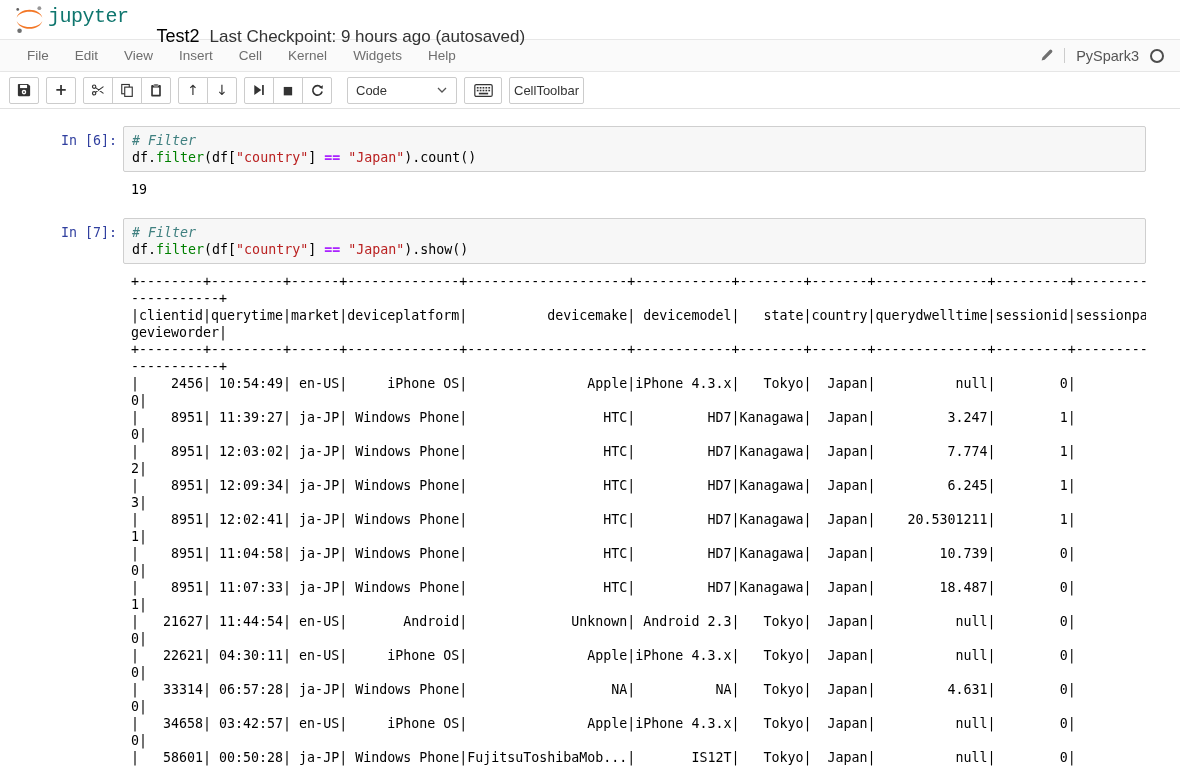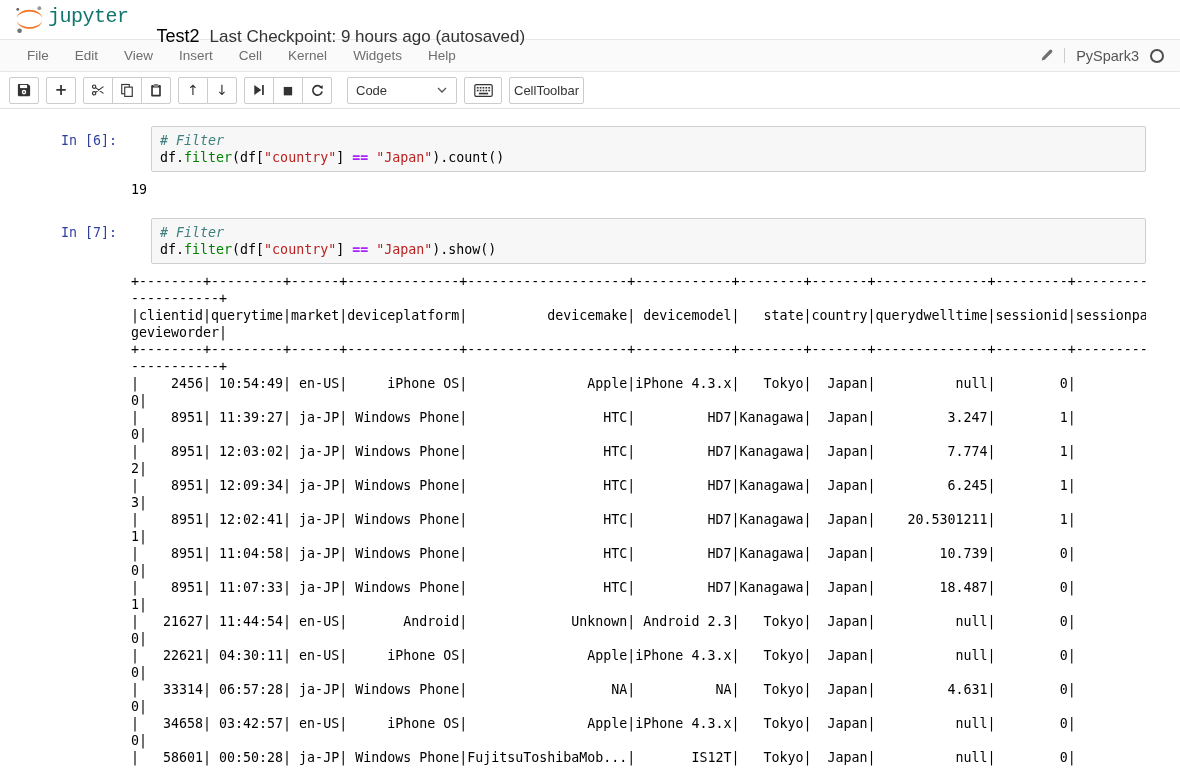--- a/index.html
+++ b/index.html
@@ -46,21 +46,21 @@
 
   
   .notebook { padding:17px 34px 0 0; background:#fff; }
   .cell { margin-bottom:20px; }
   .input-row { display:flex; align-items:flex-start; }
   .prompt { width:123px; flex:none; text-align:right; padding-right:6px;
     font-family:"DejaVu Sans Mono","Liberation Mono",monospace; font-size:13.3px; line-height:17px; }
   .input-prompt { color:#303f9f; padding-top:6px; }
   .input-area { flex:1; background:#f7f7f7; border:1px solid #cfcfcf; border-radius:2px; padding:5px 8px;
     font-family:"DejaVu Sans Mono","Liberation Mono",monospace; font-size:13.3px; line-height:17px;
-    white-space:pre; overflow:hidden; cursor:text;margin-left:28px; }
+    white-space:pre; overflow:hidden; cursor:text; }
   .output-row { display:flex; margin-top:9px; }
   .output-text { font-family:"DejaVu Sans Mono","Liberation Mono",monospace; font-size:13.3px;
     line-height:17px; white-space:pre; padding-left:8px; overflow:hidden; color:#000; }
 
   
   .tok-comment { color:#408080; font-style:italic; }
   .tok-string { color:#ba2121; }
   .tok-operator { color:#aa22ff; font-weight:bold; }
   .tok-builtin { color:#008000; }
   .tok-plain { color:#000; }

